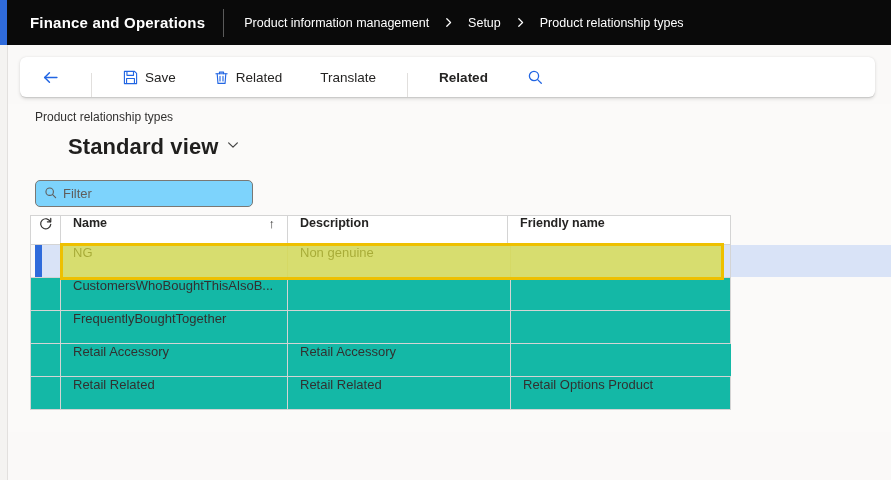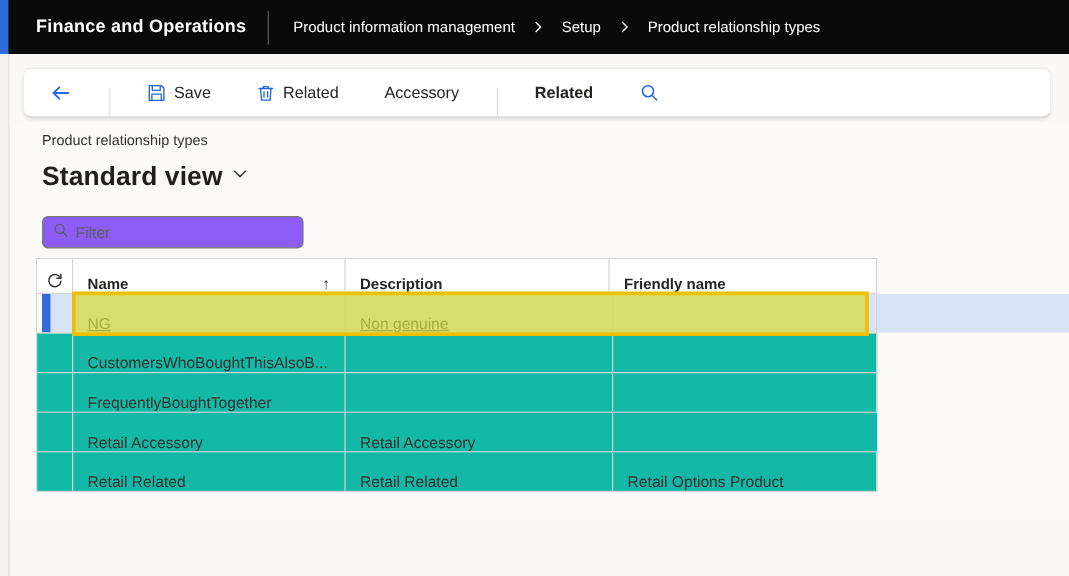--- a/index.html
+++ b/index.html
@@ -22,41 +22,41 @@
              box-shadow:0 1.6px 3.6px rgba(0,0,0,.13), 0 .3px .9px rgba(0,0,0,.10);
              display:flex; align-items:flex-end; padding:0 10px;gap:16px; }
   .tb-btn { display:flex; align-items:center; gap:7px; padding:0 11px; height:40px; font-size:13.5px; color:#252423; cursor:pointer; white-space:nowrap; }
   .tb-btn svg { display:block; }
   .tb-icon-btn { padding:0 12px; }
   .tb-divider { width:1px; height:24px; background:#e1dfdd; margin:0 4px; }
   .tb-options { font-weight:700; }
   .left-rail { position:absolute; left:0; top:45px; width:8px; height:435px; background:#f4f3f1; border-right:1px solid #e2e0de; }
   .page-caption { position:absolute; left:35px; top:110px; font-size:12px; color:#323130; }
   .view-switcher { position:absolute; left:35px; top:134px; display:flex; align-items:center; gap:8px; cursor:pointer; }
-  .view-title { font-size:22px; font-weight:700; color:#201f1e; letter-spacing:.1px; }
-
-  
-  .filter-box { position:absolute; left:35px; top:180px; width:218px; height:27px; background:#8b5cf6; border:1px solid #7a7874; border-radius:5px; display:flex; align-items:center; padding:0 8px; gap:6px; }
+  .view-title { font-size:22px; font-weight:700; color:#201f1e; letter-spacing:.1px;margin-left:33px; }
+
+  
+  .filter-box { position:absolute; left:35px; top:180px; width:218px; height:27px; background:#7dd3fc; border:1px solid #7a7874; border-radius:5px; display:flex; align-items:center; padding:0 8px; gap:6px; }
   .filter-input { border:none; outline:none; flex:1; font-size:13px; font-family:inherit; color:#323130; background:transparent; }
   .filter-input::placeholder { color:#605e5c; }
 
   
   .grid { position:absolute; left:30px; top:215px; width:861px; z-index:0; }
   .grid-table { width:701px; border-top:1px solid #d4d4d4; border-left:1px solid #d4d4d4; background:transparent; }
   .g-row { display:flex; height:33px; border-bottom:1px solid #d4d4d4; position:relative; background:#14b8a6; }
   .g-row.header { height:29px; background:#fff; }
-  .g-cell { border-right:1px solid #d4d4d4; display:flex; align-items:flex-end; padding:0 12px; font-size:13px; color:#323130; overflow:hidden; white-space:nowrap; }
+  .g-cell { border-right:1px solid #d4d4d4; display:flex; align-items:flex-start; padding:0 12px; font-size:13px; color:#323130; overflow:hidden; white-space:nowrap; }
   .c-sel  { width:30px; padding:0; justify-content:center; position:relative; }
   .c-name { width:227px; }
   .c-friendly { width:223px; }
   .c-desc { width:220px; }
   .header .g-cell { font-size:12.5px; font-weight:700; color:#252423; }
   .header .c-name { justify-content:space-between; }
   .sort-arrow { font-weight:400; font-size:13px; color:#323130; }
-  .g-row.selected { background:transparent;text-decoration:underline; }
+  .g-row.selected { background:transparent; }
   .g-row.selected::before { content:""; position:absolute; left:4px; top:0; height:100%; width:856px; background:#d9e3f7; z-index:-1; }
   .sel-bar { display:none; }
   .g-row.selected .sel-bar { display:block; position:absolute; left:4px; top:0; width:7px; height:100%; background:#2f6bdb; }
 
   
   .hl-overlay { display:none; position:absolute; left:30px; width:664px; height:37px;
                 background:rgba(214,219,58,0.72); border:3px solid #eec000; z-index:5; pointer-events:none; }
 </style>
 </head>
 <body>
@@ -112,21 +112,21 @@
         <svg width="15" height="15" viewBox="0 0 16 16" fill="none" stroke="#2266e3" stroke-width="1.2" stroke-linecap="round" stroke-linejoin="round">
             <path d="M2 4h12"></path>
             <path d="M5.8 4V2.3h4.4V4"></path>
             <path d="M3.4 4l.8 10.3h7.6L12.6 4"></path>
             <path d="M6.4 6.8v4.8M9.6 6.8v4.8"></path>
           </svg>
       </span>
       <span>Related</span>
     </div>
     <div class="tb-btn">
-      <span>Accessory</span>
+      <span>Translate</span>
     </div>
     <div class="tb-divider"></div>
     <div class="tb-btn tb-options">
       <span>Related</span>
     </div>
     <div class="tb-btn tb-icon-btn">
       <span>
         <svg width="16" height="16" viewBox="0 0 16 16" fill="none" stroke="#2266e3" stroke-width="1.3" stroke-linecap="round">
             <circle cx="7" cy="7" r="4.6"></circle>
             <path d="M10.6 10.6L14.3 14.3"></path>

